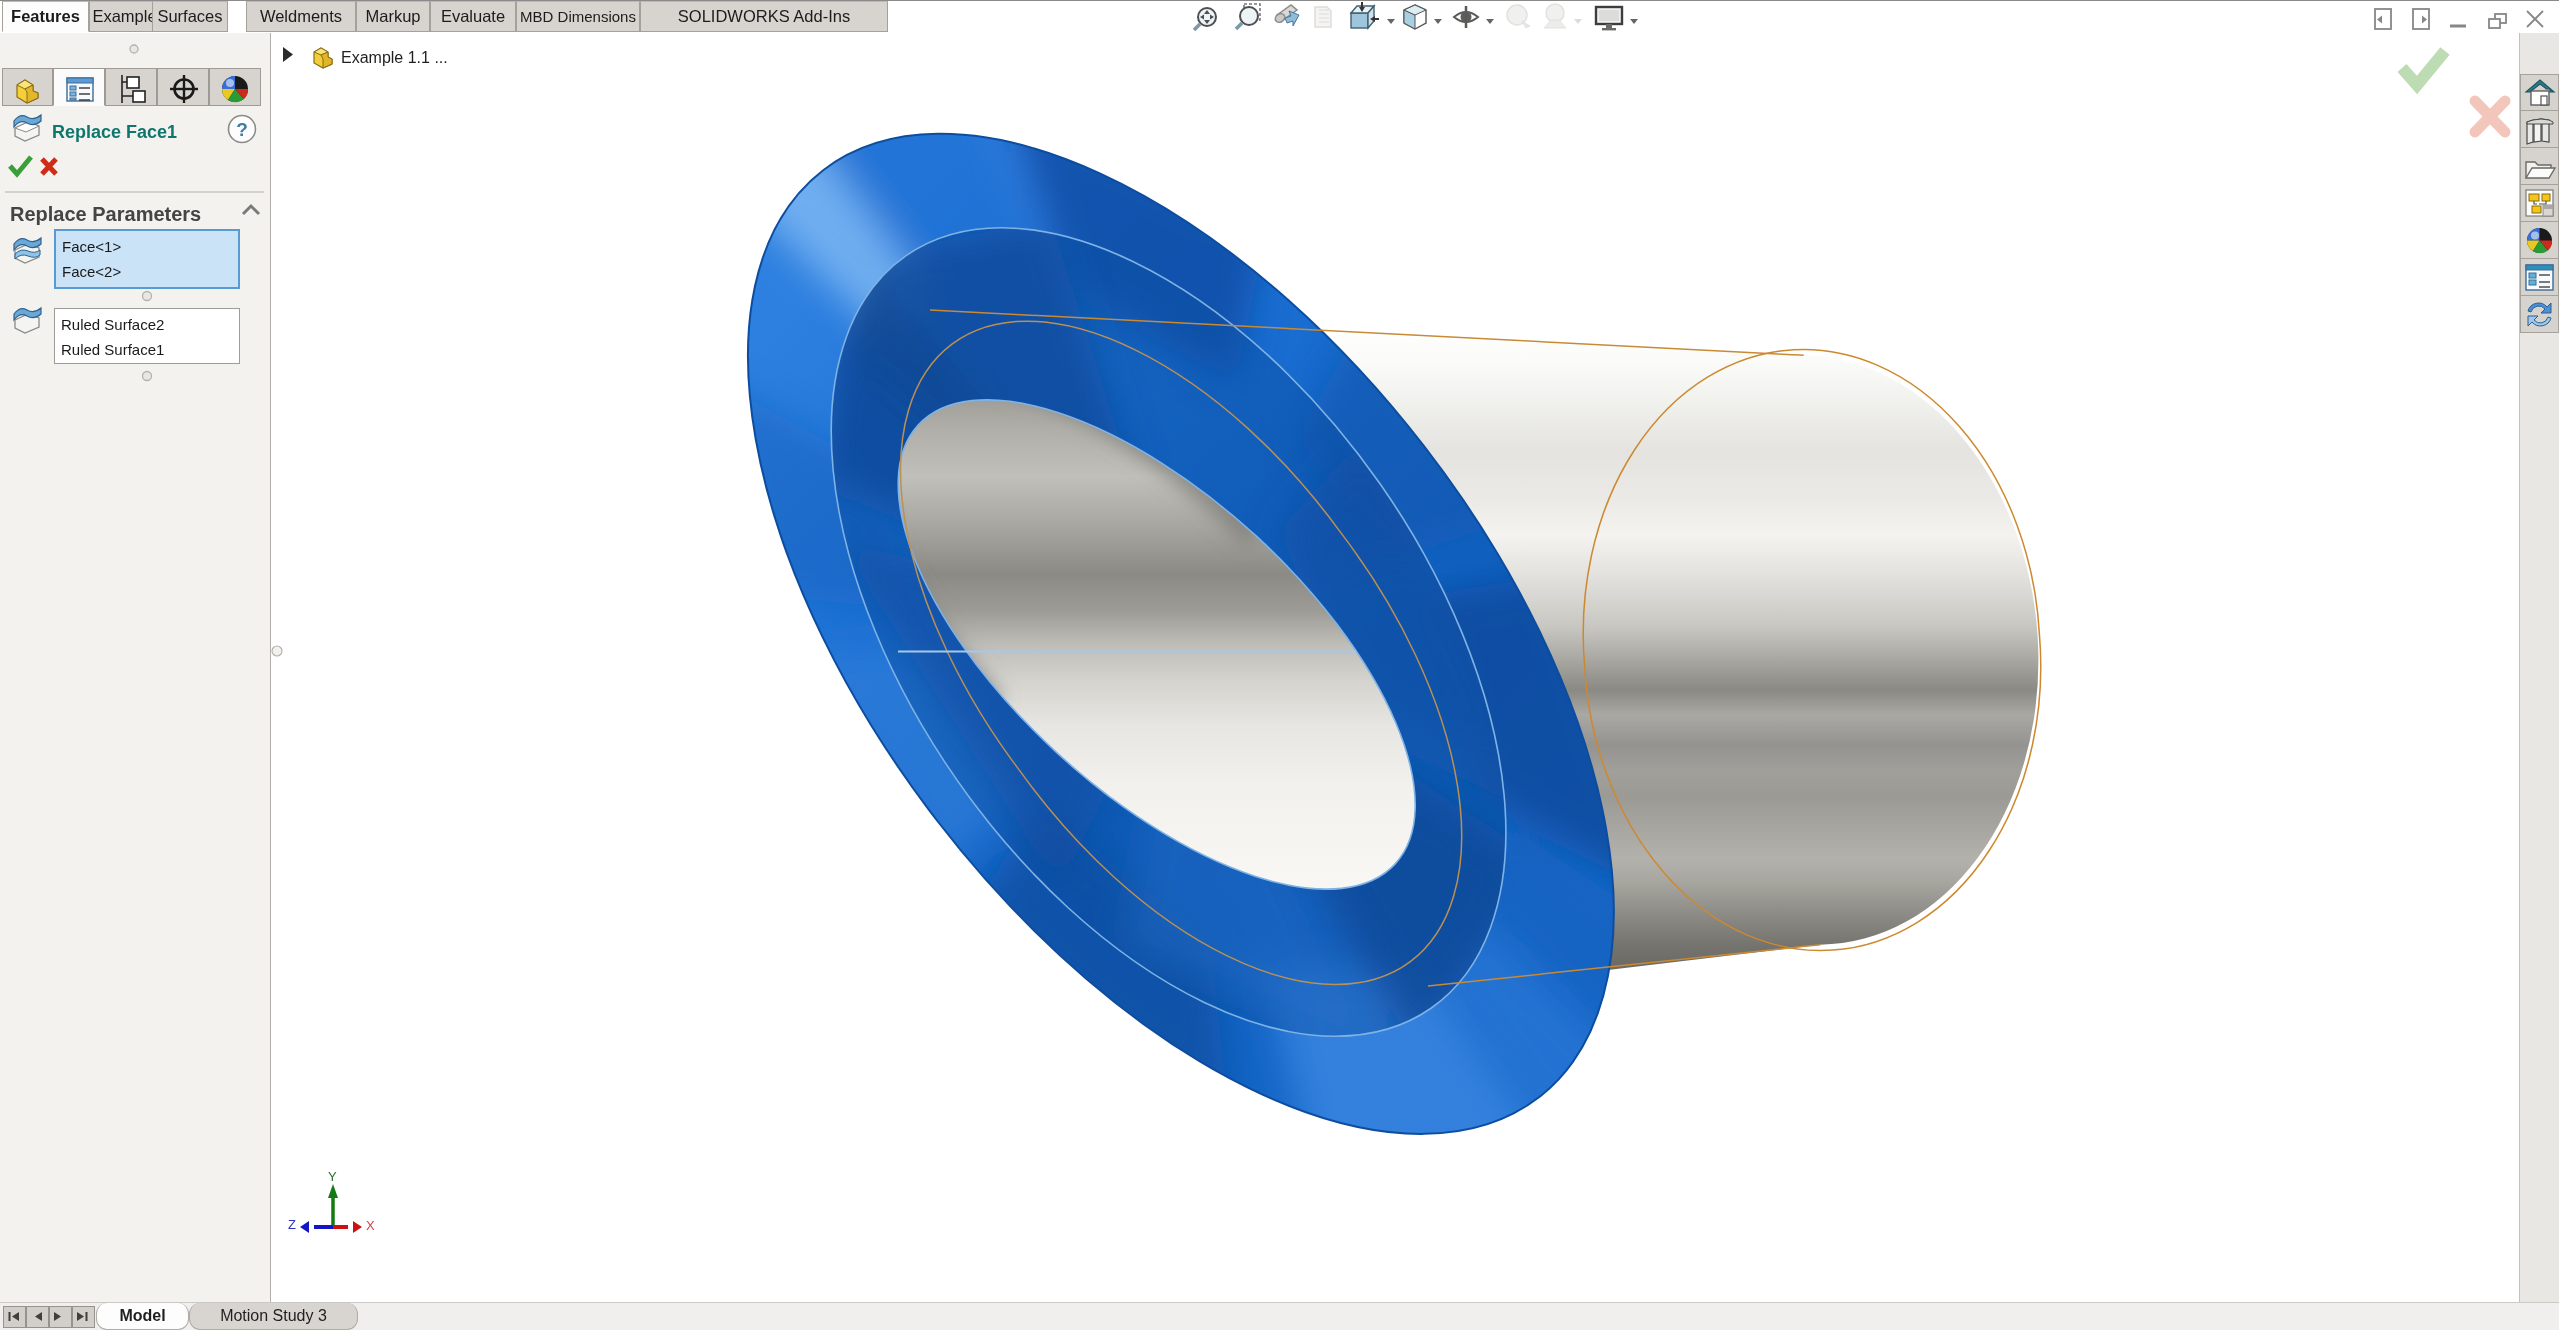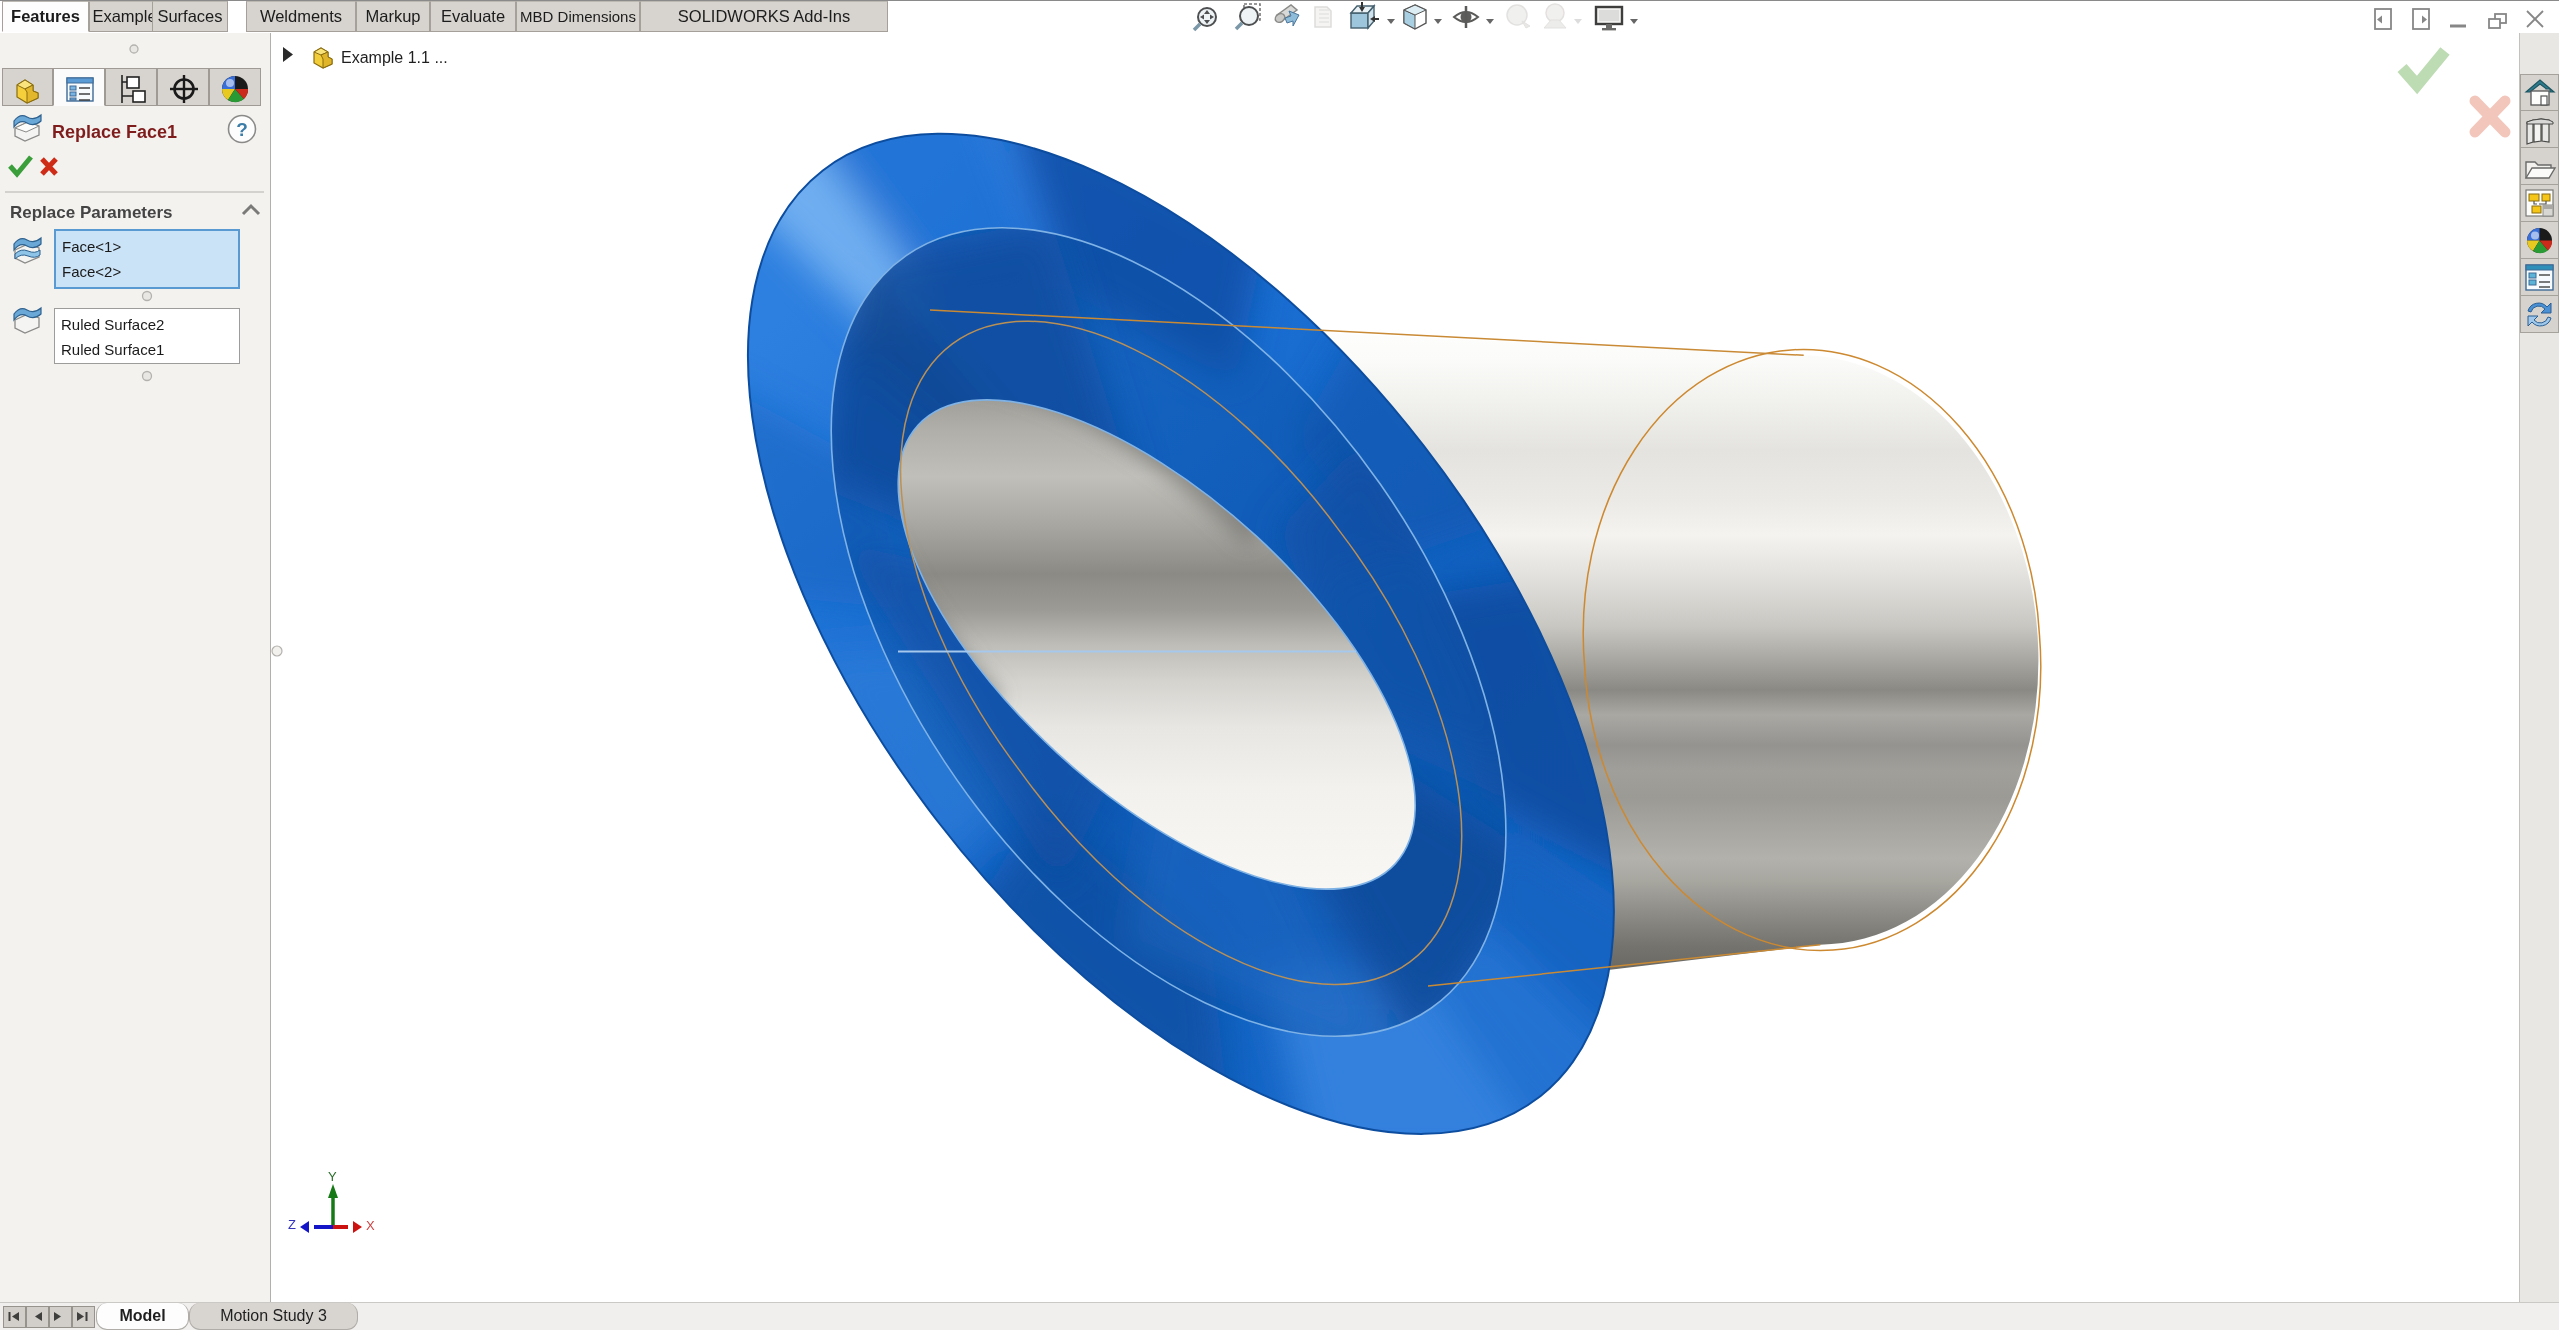--- a/index.html
+++ b/index.html
@@ -16,22 +16,22 @@
     border:1px solid #a5a19a; border-top:1px solid #bcb9b3; color:#1c1c1c;
     font-size:16.5px; text-align:center; line-height:29px; white-space:nowrap; overflow:hidden; }
   .tab.active { background:#fdfdfd; border-bottom:1px solid #fdfdfd; font-weight:bold; }
 
   
   #leftpanel { left:0; top:33px; width:271px; height:1269px; background:#f3f2ef;
     border-right:1px solid #b3b0ac; }
   .pmtab { position:absolute; top:35px; height:38px; background:#d7d4cf;
     border:1px solid #9f9b94; }
   .pmtab.active { background:#fbfbfb; border-bottom:1px solid #fbfbfb; }
-  #pmtitle { position:absolute; left:52px; top:89px; font-size:18px; font-weight:bold; color:#7f1d1d; }
-  #rparams { position:absolute; left:10px; top:170px; font-size:17px; font-weight:bold; color:#444444; }
+  #pmtitle { position:absolute; left:52px; top:89px; font-size:18px; font-weight:bold; color:#0f766e; }
+  #rparams { position:absolute; left:10px; top:170px; font-size:20px; font-weight:bold; color:#444444; }
   .listbox { position:absolute; left:54px; width:186px; font-size:15px; color:#1a1a1a; line-height:25px; padding:3px 0 0 6px; }
   #box1 { top:196px; height:60px; background:#cbe3f7; border:2px solid #599ad2; }
   #box2 { top:275px; height:56px; background:#ffffff; border:1px solid #9c9c9a; }
 
   
   #rightstrip { left:2519px; top:33px; width:40px; height:1269px; background:#e9e7e4;
     border-left:1px solid #c4c1bd; }
   .rcell { position:absolute; left:0px; width:39px; height:37px; background:#d6d3ce;
     border:1px solid #a5a19b; border-top:none; }
   .rcell.first { border-top:1px solid #a5a19b; }

